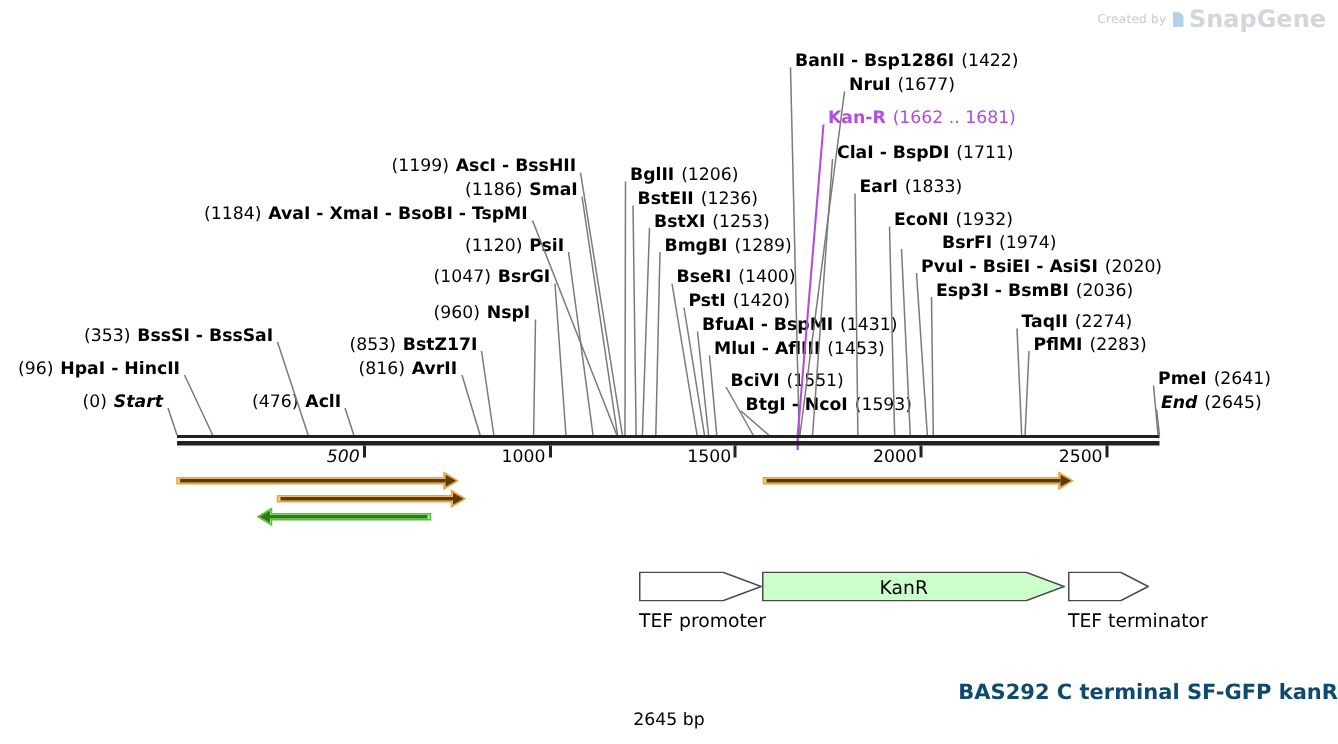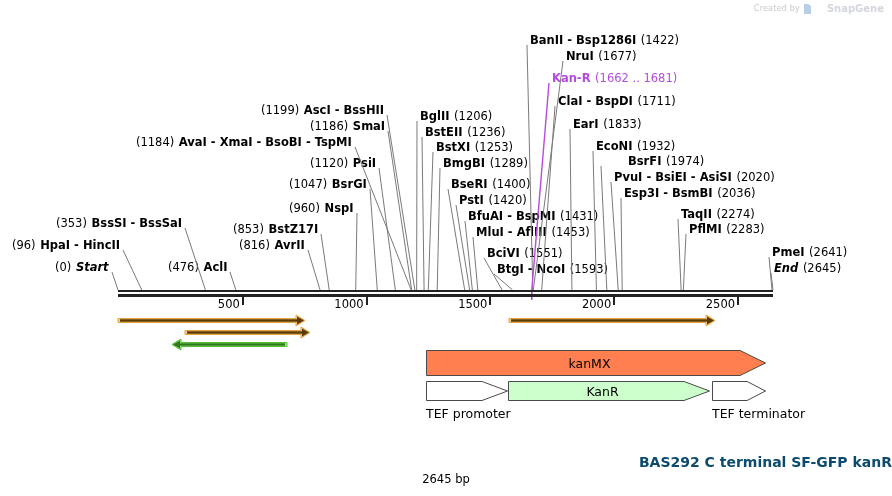--- a/index.html
+++ b/index.html
@@ -12,21 +12,21 @@
     -webkit-font-smoothing:antialiased;
   }
   .map{position:absolute;left:0;top:0;width:892px;height:496px;}
 
   
   #watermark{
     position:absolute;right:8px;top:3px;
     display:flex;align-items:center;gap:4px;
     font-size:8px;color:#c9c9cf;letter-spacing:.2px;
   }
-  #watermark .wm-brand{font-size:10px;font-weight:700;color:#d3d6dc;letter-spacing:0;margin-left:12px;}
+  #watermark .wm-brand{font-size:16px;font-weight:700;color:#d3d6dc;letter-spacing:0;}
   #watermark .wm-logo{
     width:7px;height:10px;position:relative;display:inline-block;
   }
   #watermark .wm-logo i{
     position:absolute;left:0;top:0;width:7px;height:10px;
     background:#b8cfe8;
     border-radius:0 4px 0 0;
     display:block;
   }
 
@@ -208,21 +208,21 @@
       <path d="M531.8015122873346,290 L531.8015122873346,303 L537.8015122873346,303" stroke="#b44ce0" stroke-width="1.6" fill="none"></path>
     </svg>
 
   <div id="backbone">
     <div class="bb-top"></div>
     <div class="bb-bot"></div>
   </div>
 
   <div id="ruler">
       <div class="rtick" style="left: 123.819px;"></div>
-      <div class="rlabel" style="left: 123.819px;">500</div>
+      <div class="rlabel" style="left: 123.819px; font-style: italic;">500</div>
       <div class="rtick" style="left: 247.637px;"></div>
       <div class="rlabel" style="left: 247.637px;">1000</div>
       <div class="rtick" style="left: 371.456px;"></div>
       <div class="rlabel" style="left: 371.456px;">1500</div>
       <div class="rtick" style="left: 495.274px;"></div>
       <div class="rlabel" style="left: 495.274px;">2000</div>
       <div class="rtick" style="left: 619.093px;"></div>
       <div class="rlabel" style="left: 619.093px; text-align: center;">2500</div>
     </div>
 
@@ -251,26 +251,20 @@
       <div class="orf" style="left: 509px; top: 315px; width: 206px;">
         <svg width="206" height="11">
           <path d="M0,3.5 L197,3.5 L197,0 L206,5.5 L197,11 L197,7.5 L0,7.5 Z" fill="#F6CE83" stroke="#E8A33D" stroke-width="1"></path>
           <path d="M2,4.3 L198,4.3 L198,6.699999999999999 L2,6.699999999999999 Z" fill="#5a3b06"></path>
           <path d="M198,1.5 L205,5.5 L198,9.5 Z" fill="#5a3b06"></path>
         </svg>
       </div>
     </div>
 
   <div id="features">
-      <div class="featrow" style="left: 426px; top: 6px; width: 340px; height: 26px;">
-        <svg width="340" height="26" style="display: block;">
-          <path d="M0.5,0.5 L314,0.5 L339.5,13 L314,25.5 L0.5,25.5 Z" fill="#FF7F50" stroke="#4a4a4a" stroke-width="1"></path>
-        </svg>
-        <div class="feattext" style="left: 0px; top: 5.5px; width: 327px;">kanMX</div>
-      </div>
       <div class="featrow" style="left: 426px; top: 37px; width: 82px; height: 20px;">
         <svg width="82" height="20" style="display: block;">
           <path d="M0.5,0.5 L56,0.5 L81.5,10 L56,19.5 L0.5,19.5 Z" fill="#FFFFFF" stroke="#4a4a4a" stroke-width="1"></path>
         </svg>
       </div>
       <div class="featlabel" style="left: 426px; top: 62px;">TEF promoter</div>
       <div class="featrow" style="left: 508px; top: 37px; width: 202px; height: 20px;">
         <svg width="202" height="20" style="display: block;">
           <path d="M0.5,0.5 L176,0.5 L201.5,10 L176,19.5 L0.5,19.5 Z" fill="#CCFFCC" stroke="#4a4a4a" stroke-width="1"></path>
         </svg>

